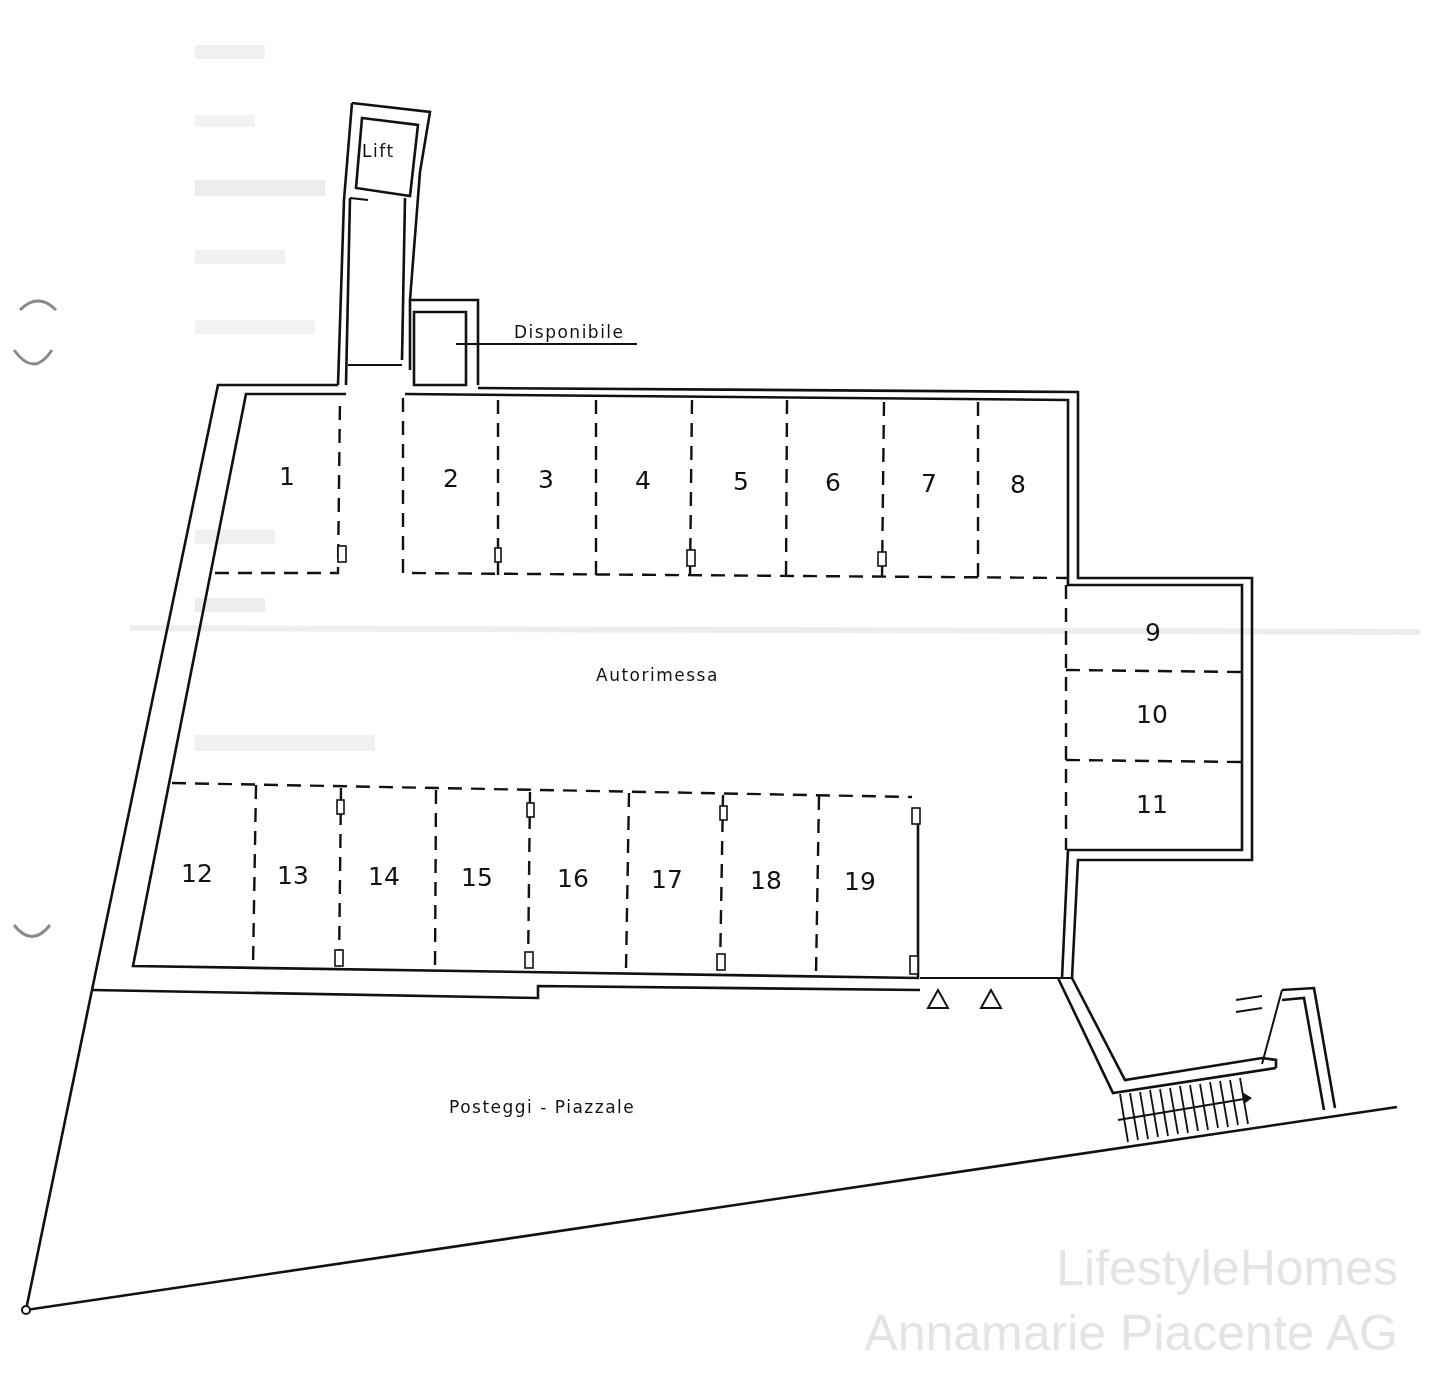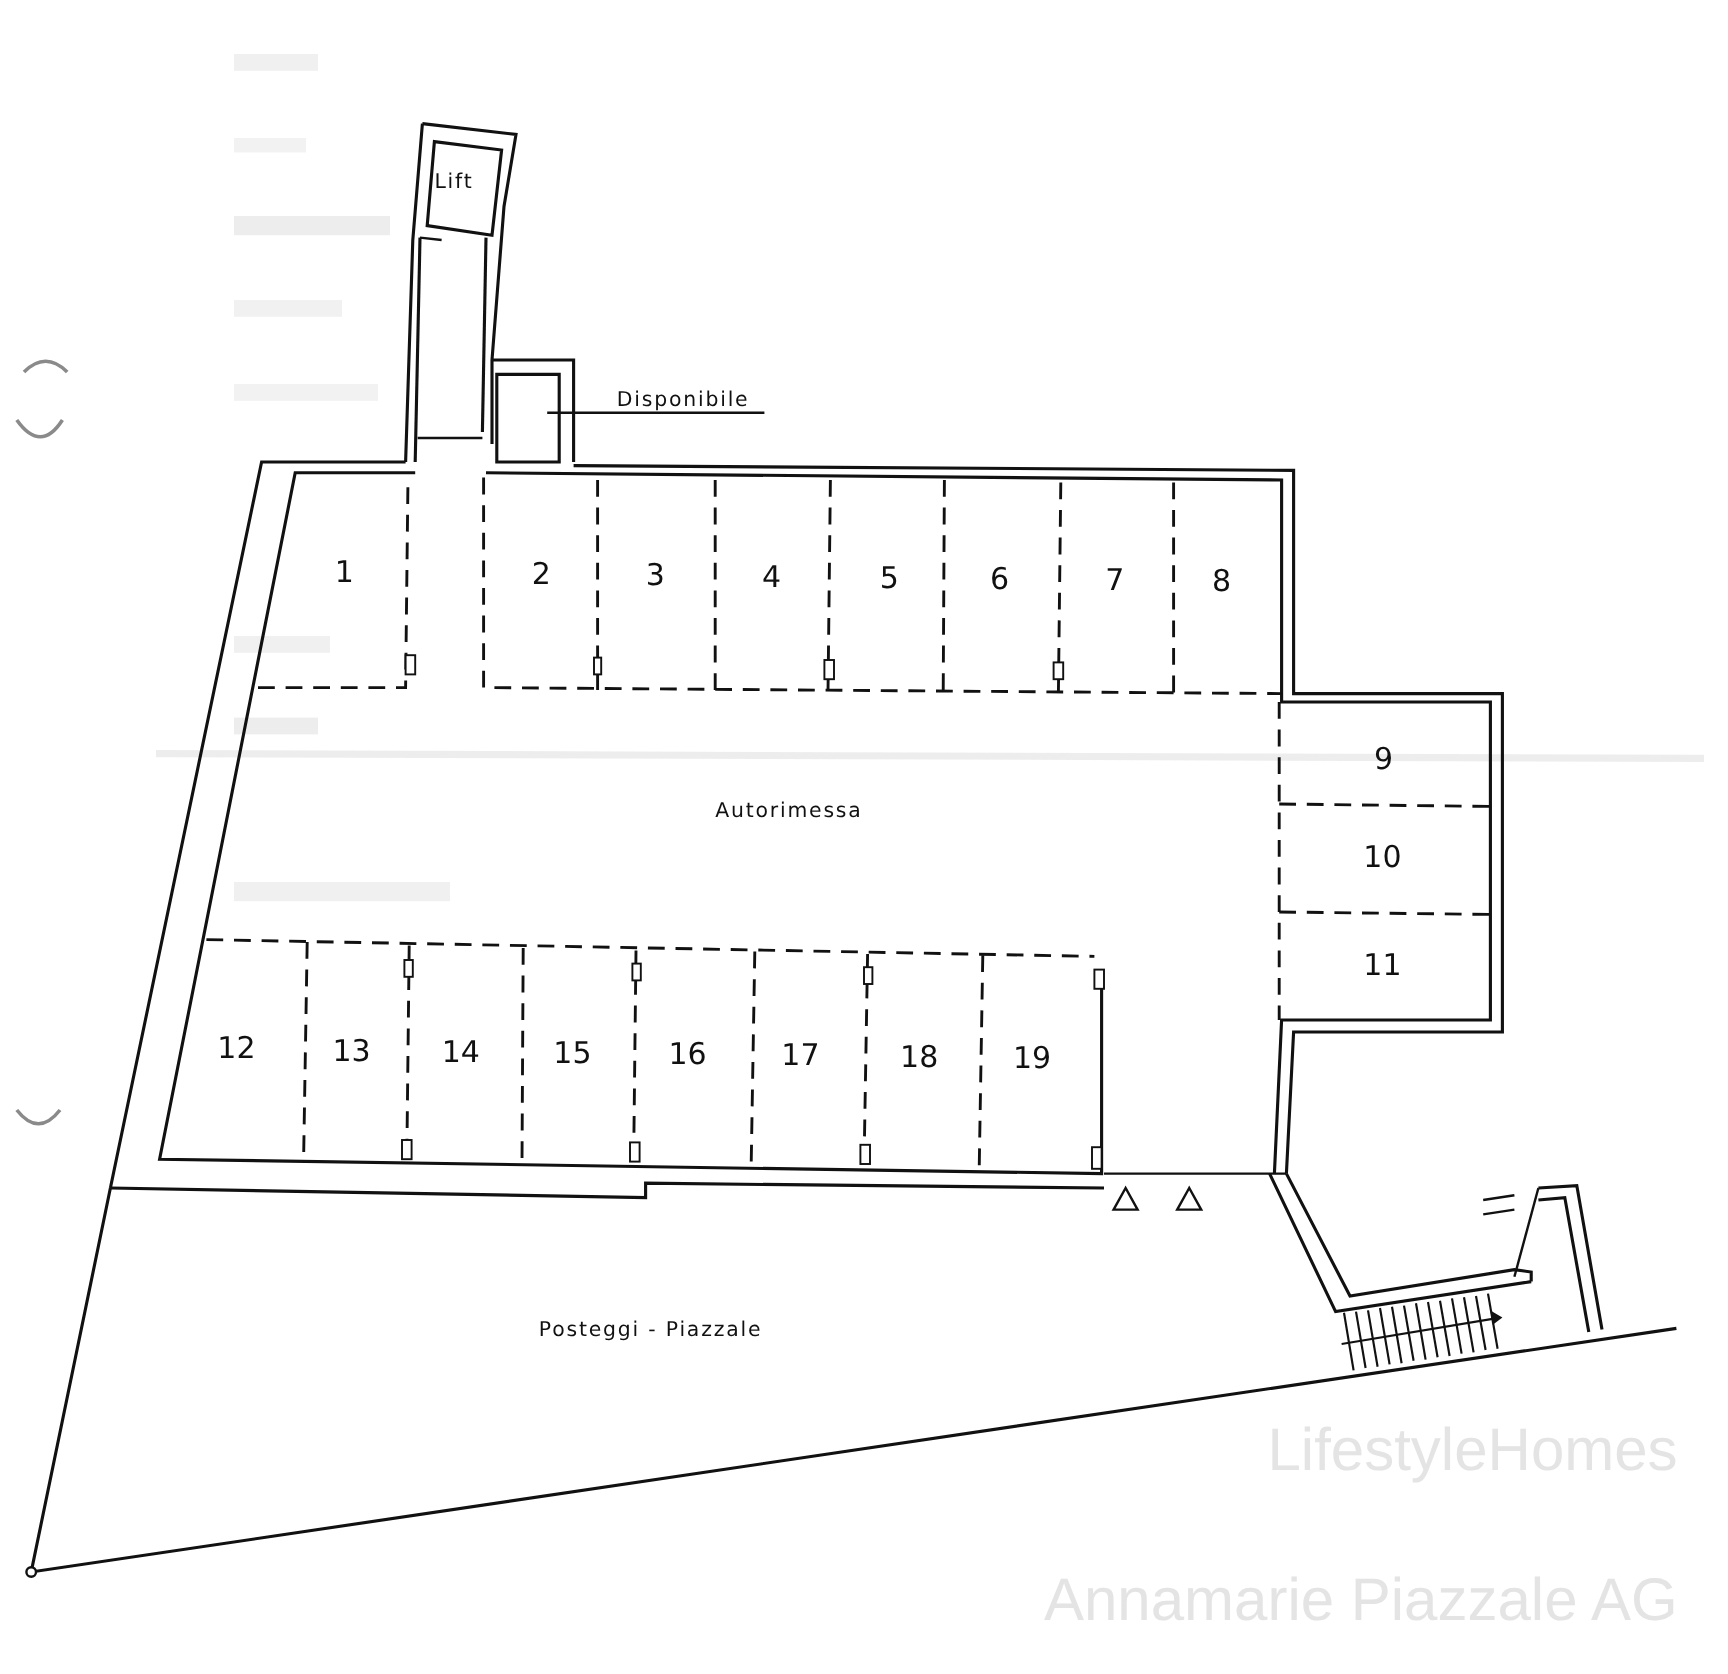--- a/index.html
+++ b/index.html
@@ -9,21 +9,21 @@
     .wall { fill: none; stroke: #111; stroke-width: 2.6; stroke-linejoin: miter; }
     .thin { fill: none; stroke: #111; stroke-width: 2; }
     .dash { fill: none; stroke: #111; stroke-width: 2.4; stroke-dasharray: 14 9; }
     .bleedline { stroke: #ececec; stroke-width: 6; }
     .hole { fill: none; stroke: #8a8a8a; stroke-width: 3; }
     .space-label { font-family: "DejaVu Sans", sans-serif; font-size: 25px; fill: #111; text-anchor: middle; dominant-baseline: middle; }
     .room-label { font-family: "DejaVu Sans", sans-serif; font-size: 17px; fill: #111; letter-spacing: 1.5px; }
     .post { fill: #fff; stroke: #111; stroke-width: 1.6; }
     .watermark { position: absolute; right: 42px; font-family: "Liberation Sans", sans-serif;
                  color: #e4e4e4; text-align: right; line-height: 1; white-space: nowrap; }
-    .wm1 { top: 1183px; font-size: 50px; text-align: right; }
+    .wm1 { top: 1243px; font-size: 50px; text-align: right; }
     .wm2 { top: 1308px; font-size: 50px; }
   </style>
 </head>
 <body>
 
 <svg id="plan" viewBox="0 0 1440 1395" xmlns="http://www.w3.org/2000/svg">
 
   <g opacity="0.9">
     <rect x="195" y="45" width="70" height="14" fill="#efefef"></rect>
     <rect x="195" y="115" width="60" height="12" fill="#f1f1f1"></rect>
@@ -175,13 +175,13 @@
     <text class="space-label" x="384" y="878">14</text>
     <text class="space-label" x="477" y="879">15</text>
     <text class="space-label" x="573" y="880">16</text>
     <text class="space-label" x="667" y="881">17</text>
     <text class="space-label" x="766" y="882">18</text>
     <text class="space-label" x="860" y="883">19</text>
   </g>
 </svg>
 
 <div class="watermark wm1">LifestyleHomes</div>
-<div class="watermark wm2">Annamarie Piazzale AG</div>
+<div class="watermark wm2">Annamarie Piacente AG</div>
 
 </body></html>

